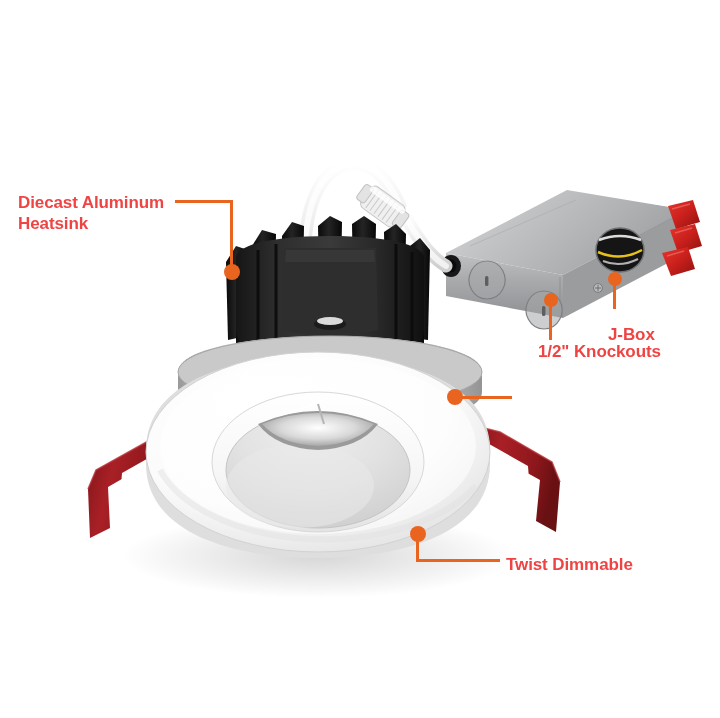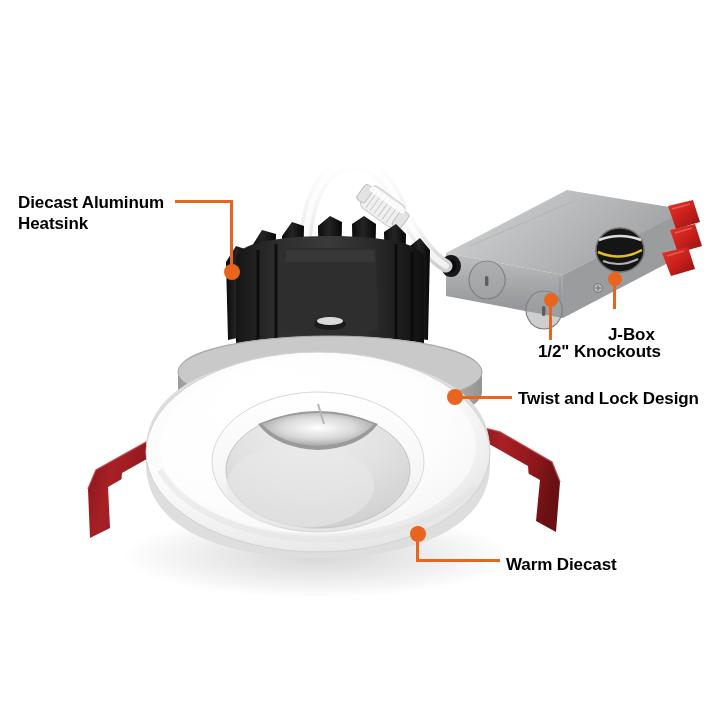--- a/index.html
+++ b/index.html
@@ -14,21 +14,21 @@
     height: 718px;
     background: #ffffff;
     overflow: hidden;
     font-family: "Liberation Sans", sans-serif;
   }
   #art { position: absolute; left: 0; top: 0; }
 
   
   .callout {
     position: absolute;
-    color: #000000;
+    color: #ef4444;
     font-family: "Liberation Sans", sans-serif;
     font-weight: bold;
     font-size: 17px;
     line-height: 21px;
     letter-spacing: -0.1px;
     white-space: pre;
     user-select: none;
   }
   .c-heatsink   { left: 18px;  top: 192px; }
   .c-jbox       { left: 608px; top: 311px; margin-top: 13px; }
@@ -305,17 +305,16 @@
   <div class="lead" style="left:416px; top:559px; width:84px; height:3px;"></div>
   <div class="dot" style="left:410px; top:526px; width:16px; height:16px;"></div>
 
   <div class="callout c-heatsink">Diecast Aluminum
 Heatsink</div>
 
   <div class="callout c-jbox">J-Box</div>
 
   <div class="callout c-knockouts">1/2" Knockouts</div>
 
-  <div class="callout c-twist">Twist and Lock Design</div>
-
-  <div class="callout c-warm">Warm Diecast</div>
+
+  <div class="callout c-warm">Twist Dimmable</div>
 
 </div>
 
 </body></html>

